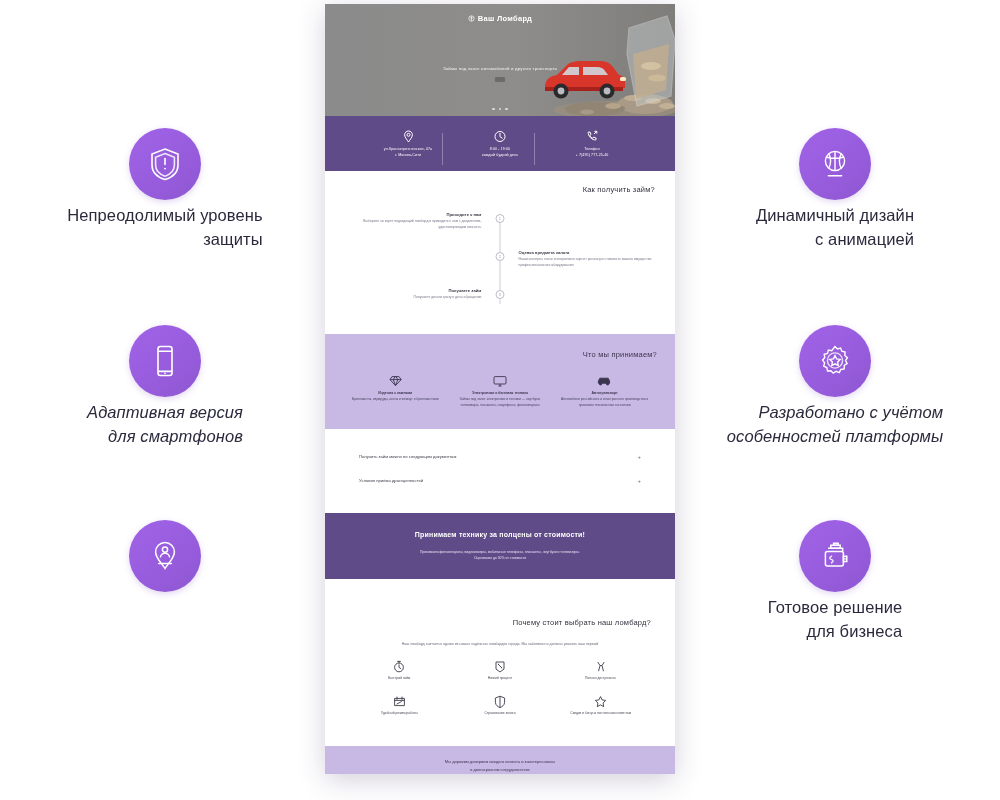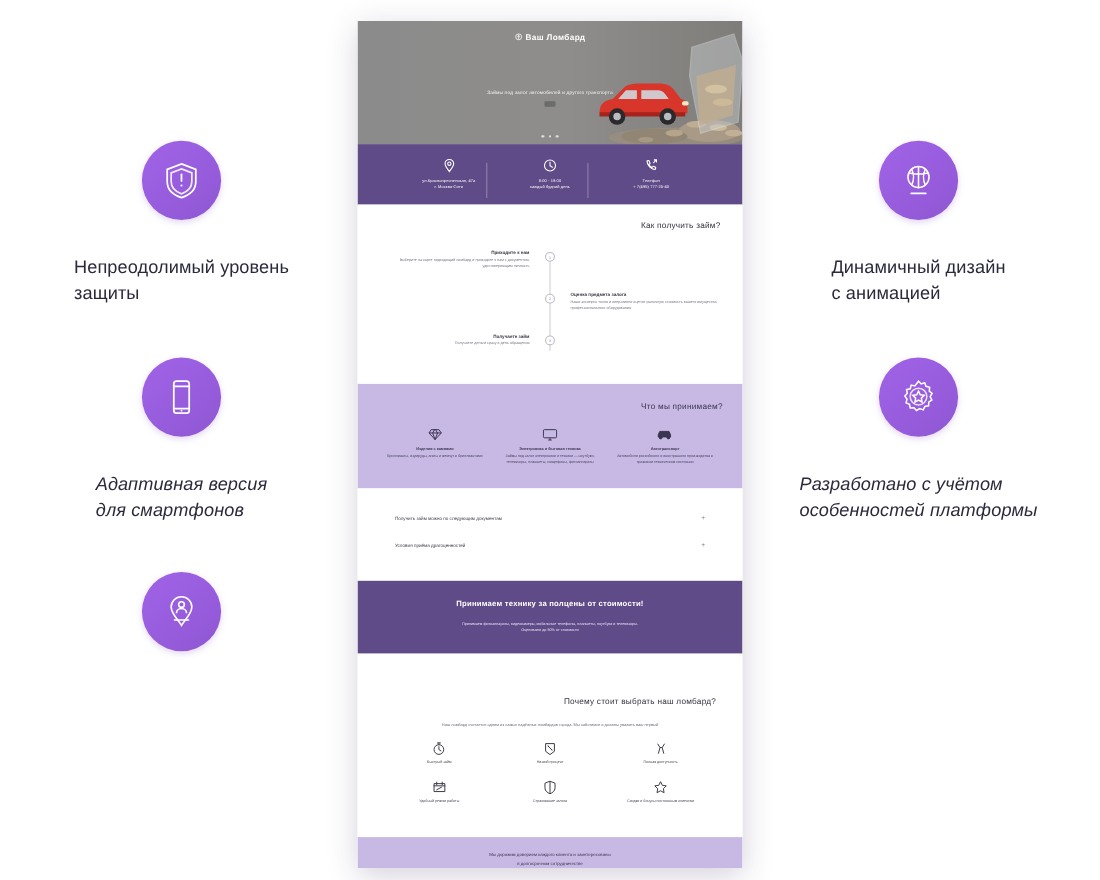--- a/index.html
+++ b/index.html
@@ -17,33 +17,33 @@
     display: flex; flex-direction: column; align-items: center;
   }
   .feat-circle {
     width: 72px; height: 72px; border-radius: 50%;
     background: linear-gradient(140deg, #a163e8 0%, #8f57d3 100%);
     display: flex; align-items: center; justify-content: center;
     box-shadow: 0 2px 6px rgba(140,90,200,.25);
   }
   .feat-circle svg { display: block; }
   .feat-label {
-    margin-top: 32px; text-align: left;
+    margin-top: 4px; text-align: right;
     font-size: 16.5px; line-height: 1.45; color: #2b2a3d;
     font-weight: 400; letter-spacing: .1px; white-space: pre-line;
   }
   .col-left  { left: 15px; }
   .col-right { left: 685px; }
   .row1 { top: 128px; }
   .row2 { top: 325px; font-style: italic; }
   .row3 { top: 520px; }
 
   
   .mock {
-    position: absolute; left: 325px; top: 19px;
+    position: absolute; left: 325px; top: 4px;
     width: 350px; height: 770px;
     background: #fff;
     box-shadow: 0 6px 26px rgba(60,40,90,.22);
     overflow: hidden;
   }
   .mock-inner { width: 350px; }
 
   
   .hero {
     position: relative; height: 112px;
@@ -241,20 +241,37 @@
           <path d="M20 5.6 22.4 8l3.2-1 1.2 3.2 3.3.9-.3 3.4 2.6 2.2-1.8 2.9 1.5 3-2.8 1.9-.1 3.4-3.4.6-1.5 3.1-3.2-1.2-2.9 1.8-2.3-2.5-3.4.2-.7-3.3-3.1-1.4 .9-3.3-2-2.8 2.2-2.6-.6-3.3 3.3-.8 .9-3.3 3.3.7Z"></path>
           <circle cx="20" cy="19.5" r="7.6" opacity=".8"></circle>
           <path d="m20 14.6 1.6 3.3 3.6.5-2.6 2.5.6 3.6-3.2-1.7-3.2 1.7.6-3.6-2.6-2.5 3.6-.5Z"></path>
         </svg>
       </span>
     </div>
     <div class="feat-label">Разработано с учётом
 особенностей платформы</div>
   </div>
 
+  <div class="feature col-right row3">
+    <div class="feat-circle">
+      <span>
+        <svg width="40" height="40" viewBox="0 0 40 40" fill="none" stroke="#fff" stroke-width="1.5">
+          <path d="M13 12.2h14.6v3.2"></path>
+          <path d="M15.8 9.2h9.4v3h-9.4z"></path>
+          <path d="M18.6 7.2h4.6v2h-4.6z"></path>
+          <rect x="10.4" y="15.4" width="18" height="14.6" rx="2"></rect>
+          <path d="M28.4 20.2h3.4v5.2h-3.4z"></path>
+          <circle cx="30" cy="22.8" r=".85" fill="#fff" stroke="none"></circle>
+          <path d="M16.6 20.6c-1.1 0-1.9.6-1.9 1.4 0 1.8 3.4 1.1 3.4 2.9 0 .9-.9 1.5-2 1.5M16.6 19.4v1.2M16.6 26.4v1.2" stroke-width="1.2"></path>
+        </svg>
+      </span>
+    </div>
+    <div class="feat-label">Готовое решение
+для бизнеса</div>
+  </div>
 
   <div class="mock">
     <div class="mock-inner">
 
       <div class="hero">
         <svg class="hero-coins" viewBox="0 0 180 40" preserveAspectRatio="none">
           <ellipse cx="120" cy="34" rx="62" ry="9" fill="#9a8e7e" opacity=".8"></ellipse>
           <ellipse cx="150" cy="28" rx="28" ry="10" fill="#a89a86"></ellipse>
           <ellipse cx="100" cy="33" rx="30" ry="7" fill="#918574"></ellipse>
           <ellipse cx="138" cy="22" rx="9" ry="3" fill="#bfae93"></ellipse>

